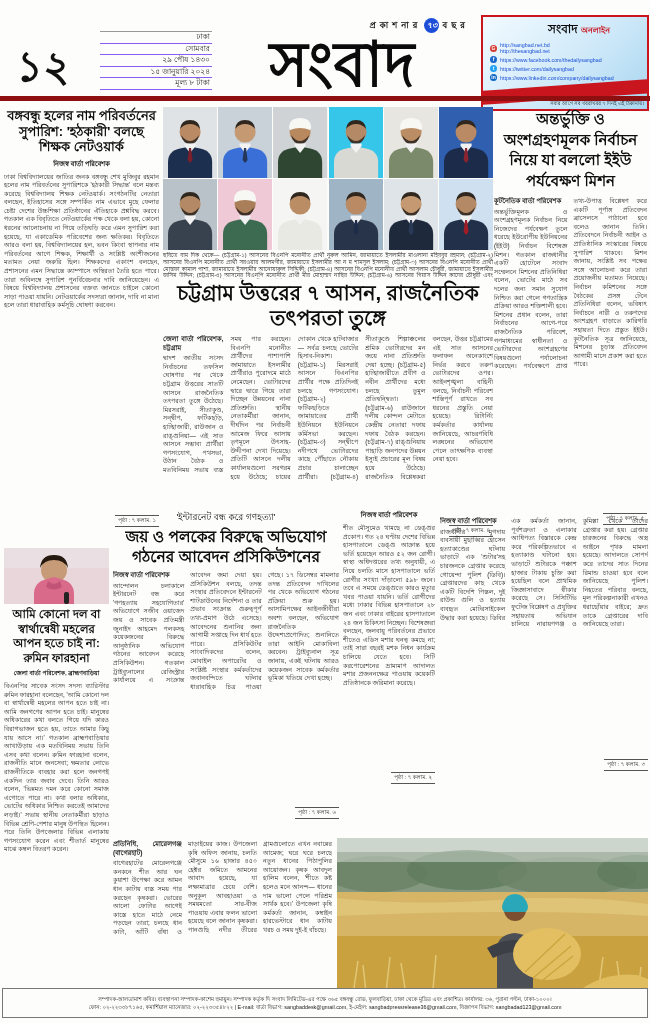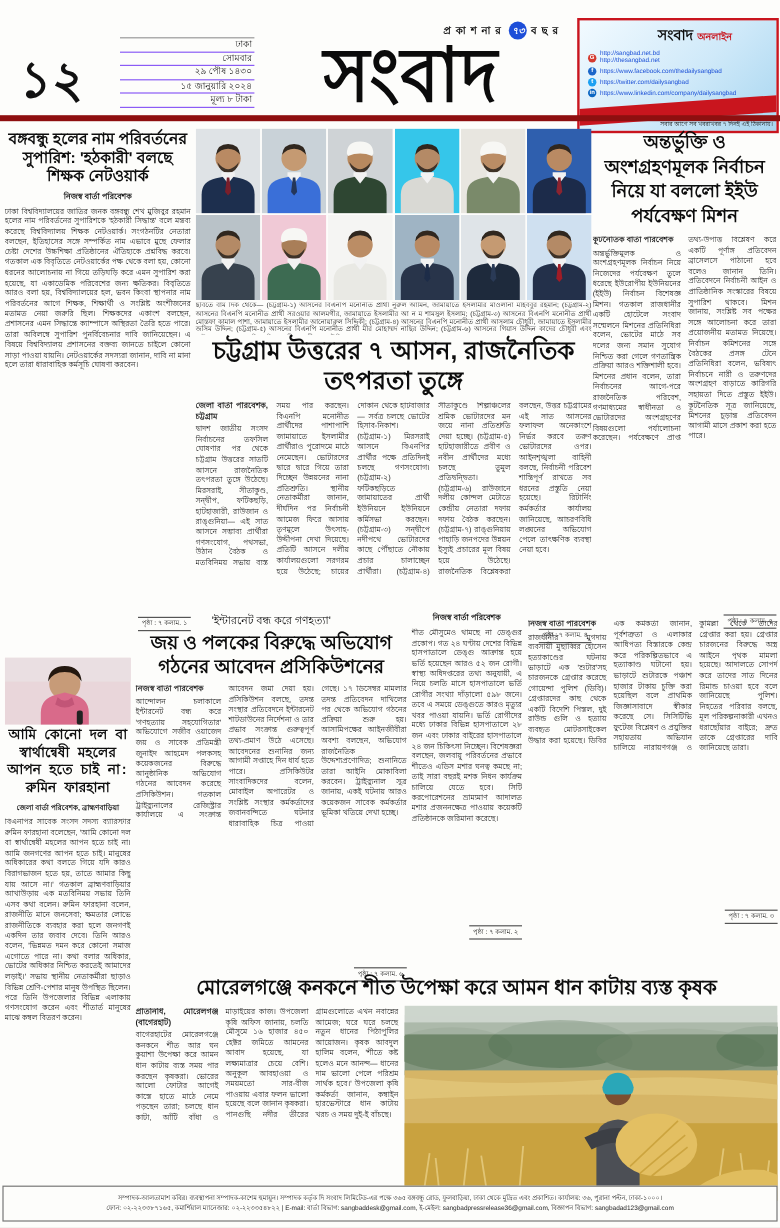--- a/index.html
+++ b/index.html
@@ -60,21 +60,21 @@
   .a-main .hl{font-size:20.5px;line-height:25px;}
   .a-main .body-txt{margin-top:5px;height:190px;column-count:5;column-gap:7px;}
   .a-main .jumpline{margin-top:-7px;}
   
   .a-eu{left:494px;top:109px;width:153px;}
   .a-eu .hl{font-size:15px;line-height:20.5px;}
   .a-eu .body-txt{margin-top:6px;height:306px;column-count:2;column-gap:6px;}
   
   .a-rumeen{left:4px;top:548px;width:105px;}
   .photo-rumeen{width:105px;height:56px;display:block;}
-  .a-rumeen .hl{font-size:11.5px;line-height:14.5px;margin-top:3px;font-family:Liberation Mono, monospace;}
+  .a-rumeen .hl{font-size:11.5px;line-height:14.5px;margin-top:3px;}
   .a-rumeen .byline{font-size:6px;}
   .a-rumeen .body-txt{height:288px;}
   .a-joy{left:113px;top:510px;width:226px;}
   .kicker{font-size:9px;font-weight:normal;text-align:center;color:#0d0d0d;}
   .a-joy .hl{font-size:15.5px;line-height:20px;margin-top:2px;}
   .a-joy .body-txt{margin-top:4px;height:226px;column-count:3;column-gap:6px;}
   .a-dengue{left:343px;top:506px;width:92px;}
   .a-dengue .hl{font-size:10.5px;line-height:13px;}
   .a-dengue .body-txt{margin-top:3px;height:238px;}
   .a-much{left:440px;top:512px;width:208px;}
@@ -325,21 +325,20 @@
     <div class="jumpline"><span class="jump">পৃষ্ঠা : ৭ কলাম. ২</span></div>
   </div>
 
   <div class="article a-much">
     <div class="body-txt">
       <span class="inbyline">নিজস্ব বার্তা পরিবেশক</span><span>রাজধানীর মুগদায় ব্যবসায়ী মুছাব্বির হোসেন হত্যাকাণ্ডের ঘটনায় ভাড়াটে এক 'শুটার'সহ চারজনকে গ্রেপ্তার করেছে গোয়েন্দা পুলিশ (ডিবি)। গ্রেপ্তারদের কাছ থেকে একটি বিদেশি পিস্তল, দুই রাউন্ড গুলি ও হত্যায় ব্যবহৃত মোটরসাইকেল উদ্ধার করা হয়েছে। ডিবির এক কর্মকর্তা জানান, পূর্বশত্রুতা ও এলাকার আধিপত্য বিস্তারকে কেন্দ্র করে পরিকল্পিতভাবে এ হত্যাকাণ্ড ঘটানো হয়। ভাড়াটে শুটারকে পঞ্চাশ হাজার টাকায় চুক্তি করা হয়েছিল বলে প্রাথমিক জিজ্ঞাসাবাদে স্বীকার করেছে সে। সিসিটিভি ফুটেজ বিশ্লেষণ ও প্রযুক্তির সহায়তায় অভিযান চালিয়ে নারায়ণগঞ্জ ও কুমিল্লা থেকে তাদের গ্রেপ্তার করা হয়। গ্রেপ্তার চারজনের বিরুদ্ধে অস্ত্র আইনে পৃথক মামলা হয়েছে। আদালতে সোপর্দ করে তাদের সাত দিনের রিমান্ড চাওয়া হবে বলে জানিয়েছে পুলিশ। নিহতের পরিবার বলছে, মূল পরিকল্পনাকারী এখনও ধরাছোঁয়ার বাইরে; দ্রুত তাকে গ্রেপ্তারের দাবি জানিয়েছে তারা।</span>
     </div>
     <div class="jumpline"><span class="jump">পৃষ্ঠা : ৭ কলাম. ৩</span></div>
   </div>
 
-  <div class="a-farm-hl">মোরেলগঞ্জে কনকনে শীত উপেক্ষা করে আমন ধান কাটায় ব্যস্ত কৃষক</div>
   <div class="a-farm-body body-txt">
     <span class="inbyline">প্রতিনিধি, মোরেলগঞ্জ (বাগেরহাট)</span><span>বাগেরহাটের মোরেলগঞ্জে কনকনে শীত আর ঘন কুয়াশা উপেক্ষা করে আমন ধান কাটায় ব্যস্ত সময় পার করছেন কৃষকরা। ভোরের আলো ফোটার আগেই কাস্তে হাতে মাঠে নেমে পড়ছেন তারা; চলছে ধান কাটা, আঁটি বাঁধা ও মাড়াইয়ের কাজ। উপজেলা কৃষি অফিস জানায়, চলতি মৌসুমে ১৬ হাজার ৪৫০ হেক্টর জমিতে আমনের আবাদ হয়েছে, যা লক্ষ্যমাত্রার চেয়ে বেশি। অনুকূল আবহাওয়া ও সময়মতো সার-বীজ পাওয়ায় এবার ফলন ভালো হয়েছে বলে জানান কৃষকরা। পানগুছি নদীর তীরের গ্রামগুলোতে এখন নবান্নের আমেজ; ঘরে ঘরে চলছে নতুন ধানের পিঠাপুলির আয়োজন। কৃষক আবদুল হালিম বলেন, 'শীতে কষ্ট হলেও মনে আনন্দ— ধানের দাম ভালো পেলে পরিশ্রম সার্থক হবে।' উপজেলা কৃষি কর্মকর্তা জানান, কম্বাইন হারভেস্টারে ধান কাটায় খরচ ও সময় দুই-ই বাঁচছে।</span>
   </div>
   <div class="photo-farm">
     <svg viewBox="0 0 311 163" preserveAspectRatio="none">
       <rect width="311" height="163" fill="#cdd6cd"></rect>
       <rect y="14" width="311" height="44" fill="#84977f"></rect>
       <ellipse cx="40" cy="36" rx="50" ry="18" fill="#6d8468" opacity="0.9"></ellipse>
       <ellipse cx="130" cy="32" rx="60" ry="20" fill="#5f7a5e" opacity="0.8"></ellipse>
       <ellipse cx="230" cy="38" rx="70" ry="19" fill="#6d8468" opacity="0.85"></ellipse>

